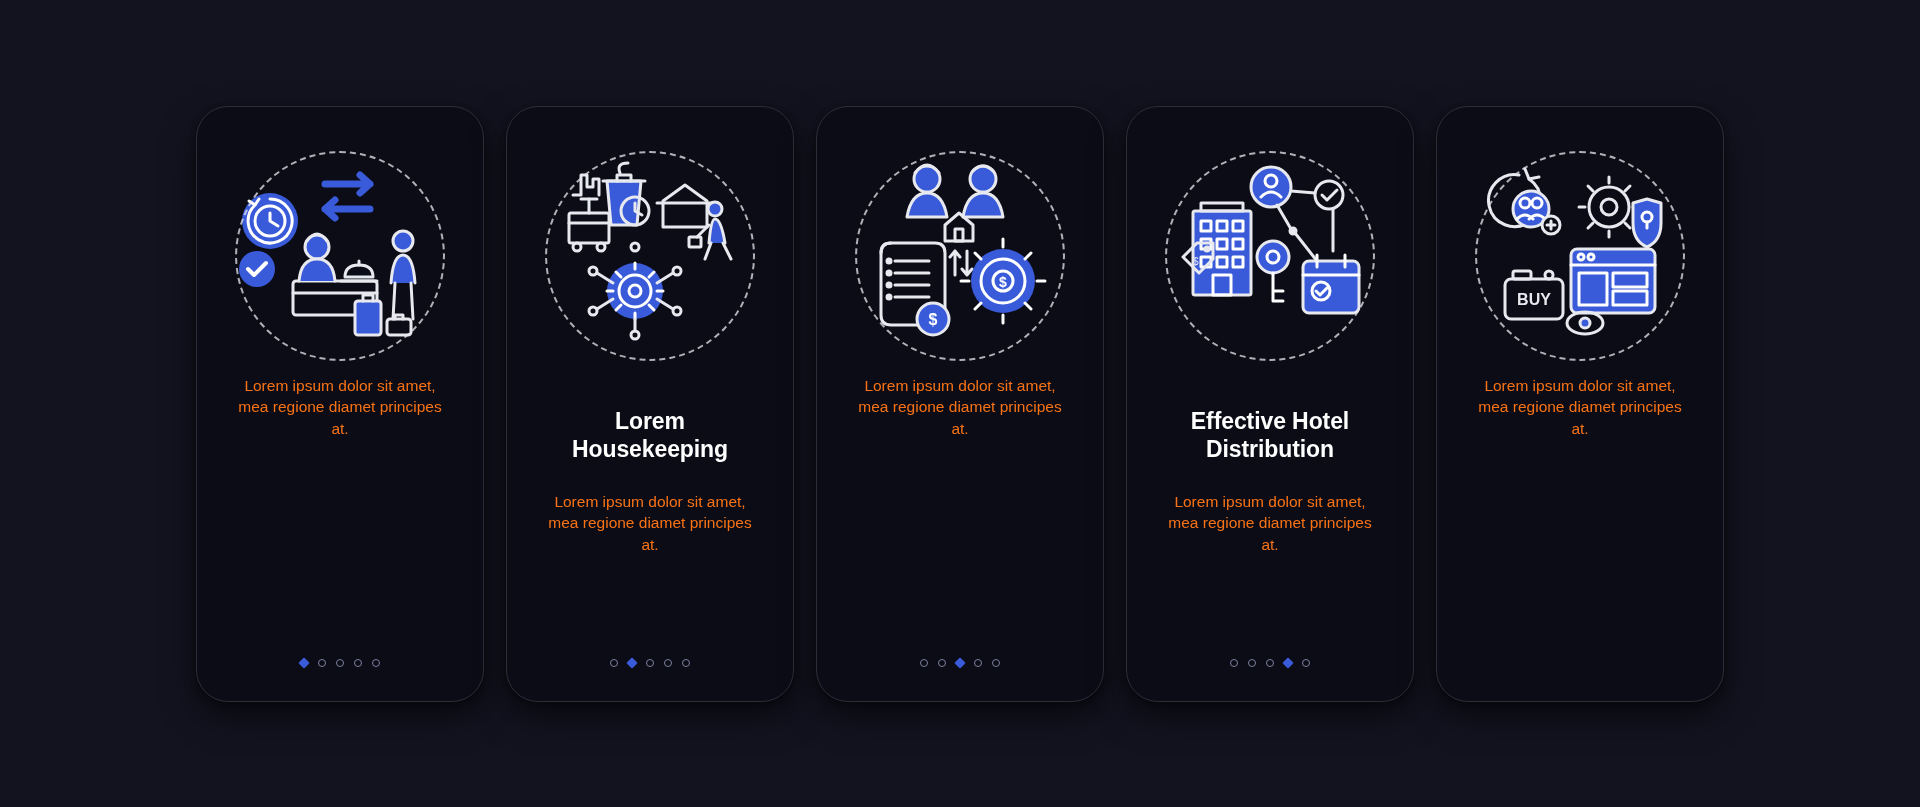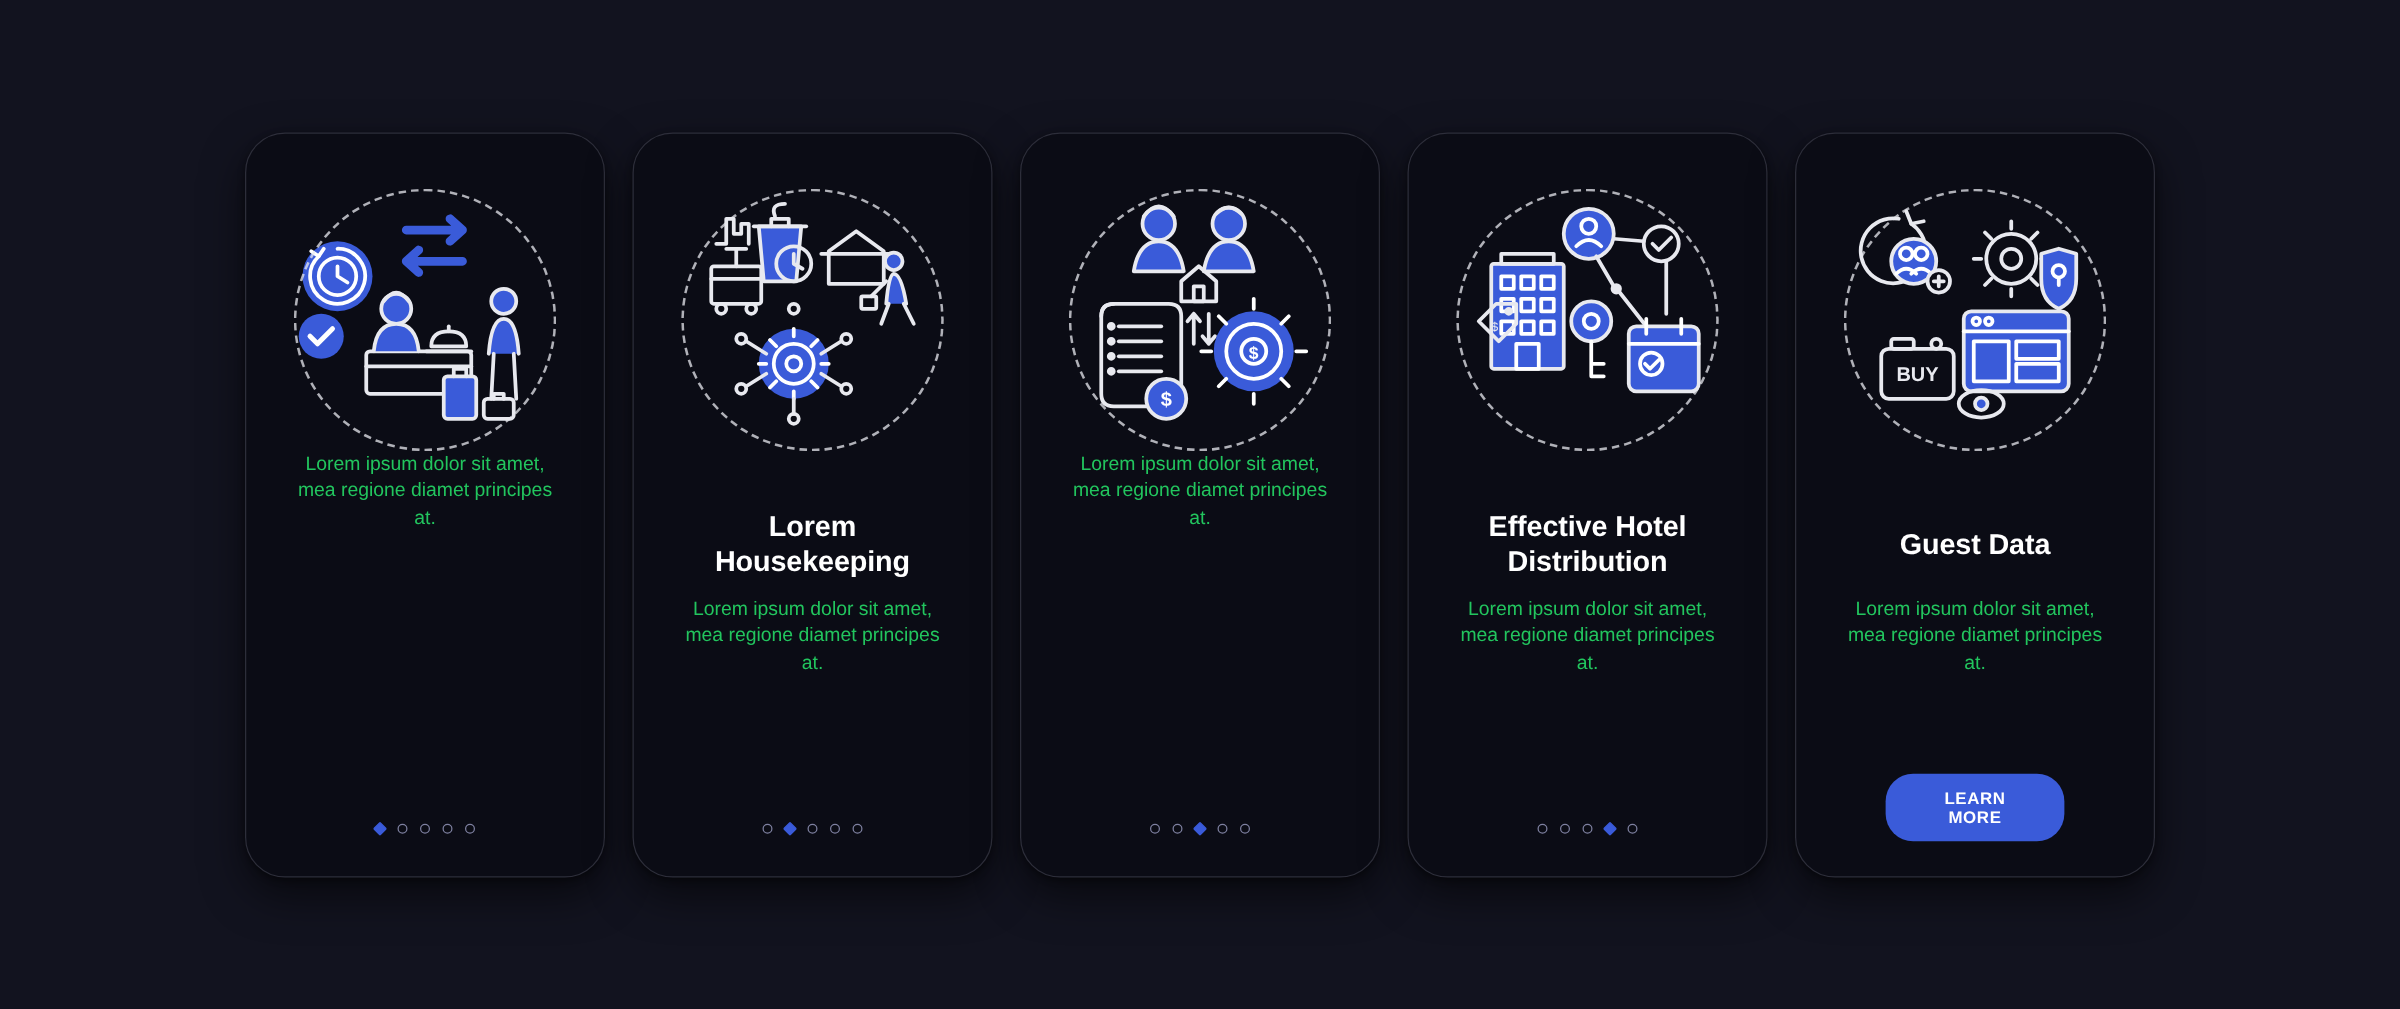--- a/index.html
+++ b/index.html
@@ -56,21 +56,22 @@
     line-height: 1.18;
     text-align: center;
     letter-spacing: -0.1px;
     white-space: pre-line;
     min-height: 82px;
     display: flex;
     align-items: center;
     justify-content: center;
   }
   .desc {
-    color: #22c55e;
+    margin-top: 14px;
+    color: #f97316;
     font-size: 15.5px;
     line-height: 1.4;
     text-align: center;
     max-width: 220px;
   }
   .pager {
     position: absolute;
     bottom: 34px;
     left: 0; right: 0;
     display: flex;
@@ -373,18 +374,16 @@
           <rect x="30" y="128" width="58" height="40" rx="6"></rect>
           <rect x="38" y="120" width="18" height="8" rx="2"></rect>
           <circle cx="74" cy="124" r="4"></circle>
           <text x="59" y="154" text-anchor="middle" font-size="16" fill="#e8e9ef" stroke="none" font-weight="700">BUY</text>
 
           <ellipse cx="110" cy="172" rx="18" ry="11"></ellipse>
           <circle cx="110" cy="172" r="5" fill="#3a5bd9" stroke="#e8e9ef"></circle>
         </g>
       </svg>
     </div>
-    <div class="title">Guest Data</div>
-    <div class="desc">Lorem ipsum dolor sit amet, mea regione diamet principes at.</div>
-    <button class="cta">LEARN MORE</button>
+    <div class="desc">Lorem ipsum dolor sit amet, mea regione diamet principes at.</div>
   </div>
 
 </div>
 
 </body></html>

